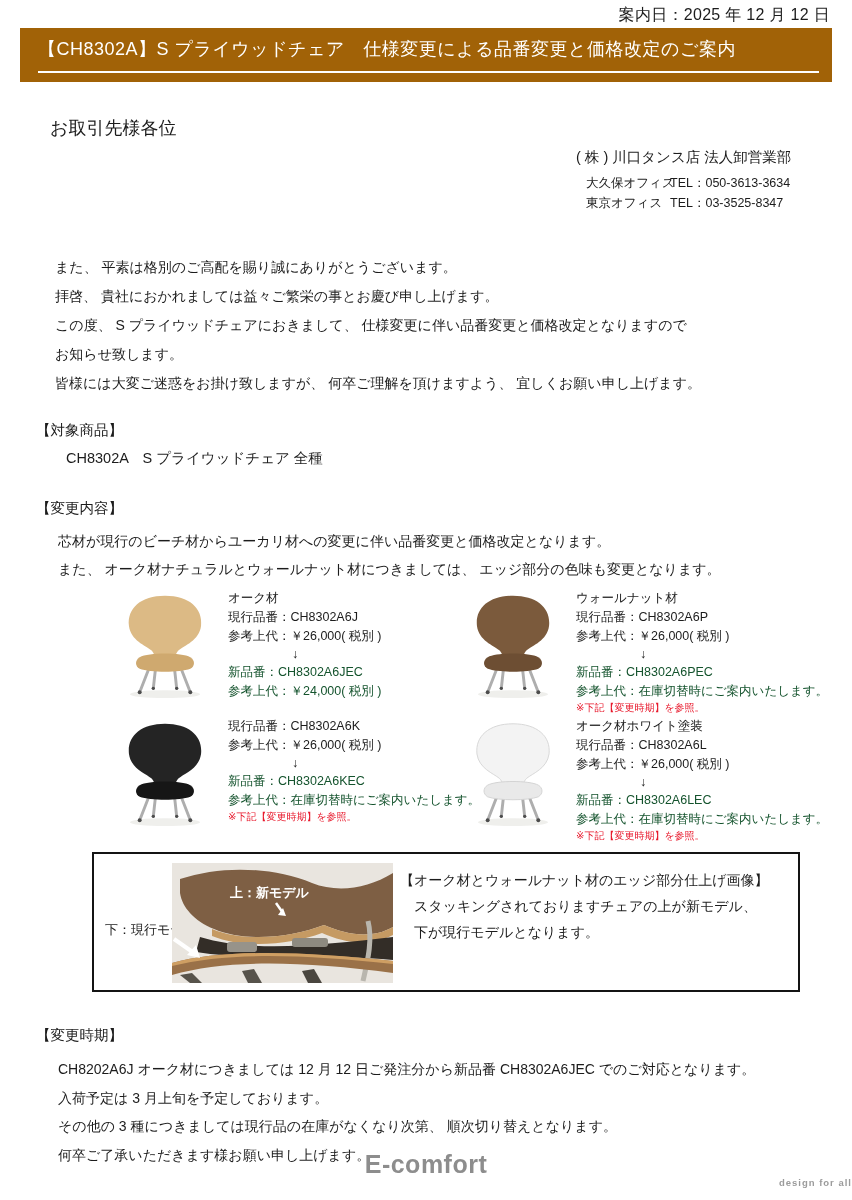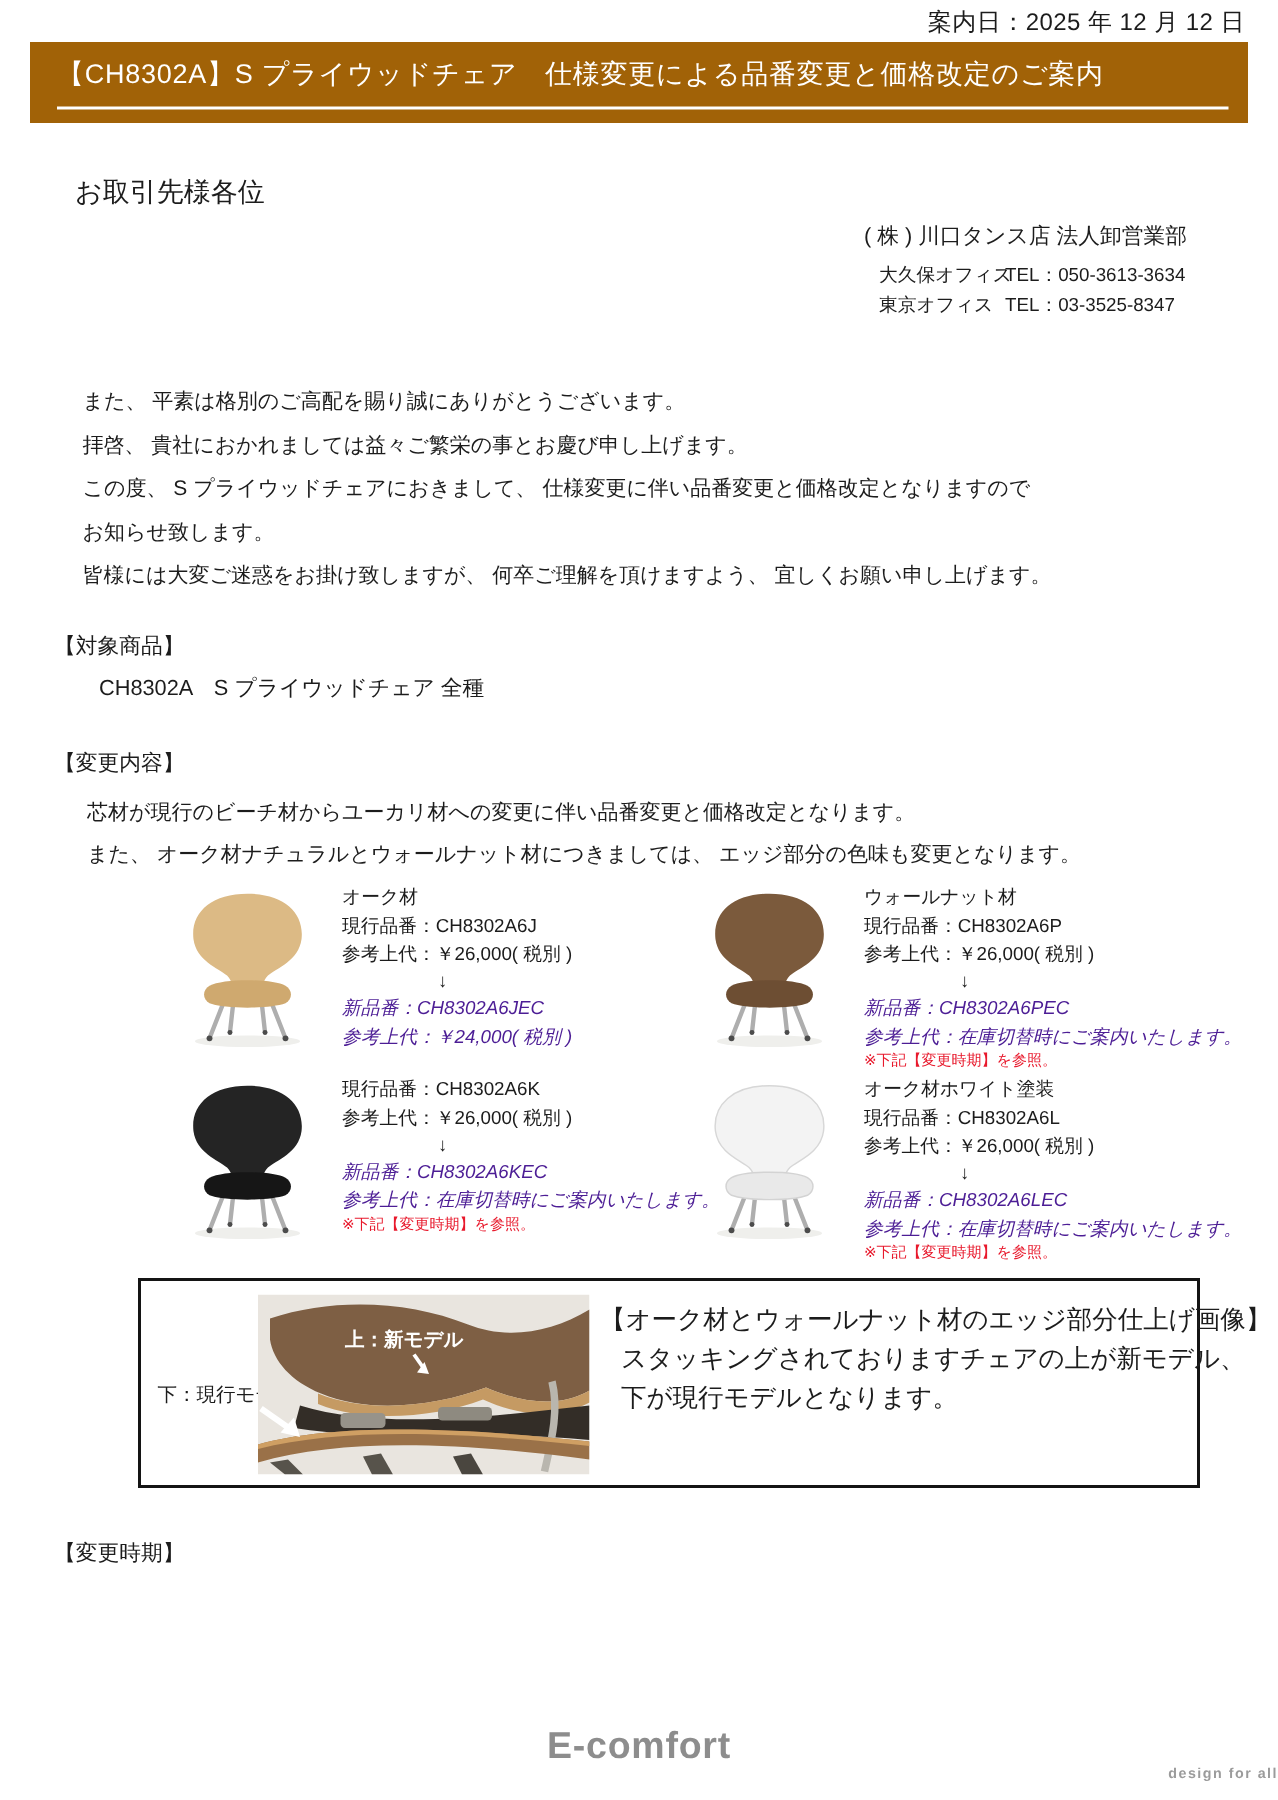--- a/index.html
+++ b/index.html
@@ -29,36 +29,36 @@
   .changes-lines { position:absolute; left:58px; top:527px; font-size:14px; line-height:28px; white-space:nowrap; }
 
   .product-cell { position:absolute; width:346px; height:124px; }
   .cell-tl { left:108px; top:586px; }
   .cell-tr { left:456px; top:586px; }
   .cell-bl { left:108px; top:714px; }
   .cell-br { left:456px; top:714px; }
   .chair-img { position:absolute; left:2px; top:2px; width:110px; height:112px; }
   .product-text { position:absolute; left:120px; top:3px; font-size:12.5px; line-height:19px; white-space:nowrap; }
   .p-arrow { padding-left:64px; line-height:17px; }
-  .p-new, .p-newprice { color:#4c1d95;font-style:italic; }
+  .p-new, .p-newprice { color:#14532d; }
   .p-note { color:#e8192c; font-size:10px; line-height:13px; }
 
   .chair-img .legs line { stroke:#aeaeae; stroke-width:3; stroke-linecap:round; }
   .chair-img .feet circle { fill:#4c4c4c; }
   .chair-img .shadow { fill:#efefec; }
   .chair-natural .back { fill:#dcba85; } .chair-natural .seat { fill:#cfa96f; }
   .chair-walnut  .back { fill:#7b5a3c; } .chair-walnut  .seat { fill:#6d4e33; }
   .chair-black   .back { fill:#242424; } .chair-black   .seat { fill:#161616; }
   .chair-white   .back { fill:#f3f3f3; stroke:#d7d7d7; stroke-width:1; }
   .chair-white   .seat { fill:#e9e9e9; stroke:#d3d3d3; stroke-width:1; }
 
   .edge-box { position:absolute; left:92px; top:852px; width:708px; height:140px; border:2px solid #141414; background:#ffffff; box-sizing:border-box; }
   .edge-photo { position:absolute; left:78px; top:9px; width:221px; height:120px; }
   .edge-bottom-label { position:absolute; left:11px; top:67px; font-size:13px; white-space:nowrap; }
-  .edge-caption { position:absolute; left:306px; top:13px; font-size:17px; line-height:26px; white-space:nowrap; }
+  .edge-caption { position:absolute; left:306px; top:13px; font-size:14px; line-height:26px; white-space:nowrap; }
   .edge-caption .indent { padding-left:14px; }
 
   .timing-lines { position:absolute; left:58px; top:1055px; font-size:14px; line-height:28.5px; white-space:nowrap; }
 
   .footer { position:absolute; left:0; top:1150px; width:852px; text-align:center; }
   .logo { font-size:25px; font-weight:bold; color:#8d8d8d; letter-spacing:0.5px; }
   .tagline { font-size:9.5px; color:#9b9b9b; letter-spacing:1px; margin-top:-2px; padding-left:52px; font-weight:bold;text-align:right; }
 </style>
 </head>
 <body>
@@ -242,19 +242,25 @@
       </g>
     </svg>
     <div class="edge-caption">
       <div>【オーク材とウォールナット材のエッジ部分仕上げ画像】</div>
       <div class="indent">スタッキングされておりますチェアの上が新モデル、</div>
       <div class="indent">下が現行モデルとなります。</div>
     </div>
   </div>
 
   <div class="sec-heading" style="left:36px; top:1026px;">【変更時期】</div>
+  <div class="timing-lines">
+    <div>CH8202A6J オーク材につきましては 12 月 12 日ご発注分から新品番 CH8302A6JEC でのご対応となります。</div>
+    <div>入荷予定は 3 月上旬を予定しております。</div>
+    <div>その他の 3 種につきましては現行品の在庫がなくなり次第、 順次切り替えとなります。</div>
+    <div>何卒ご了承いただきます様お願い申し上げます。</div>
+  </div>
 
   <div class="footer">
     <div class="logo">E-comfort</div>
     <div class="tagline">design for all</div>
   </div>
 
 </div>
 
 </body></html>

